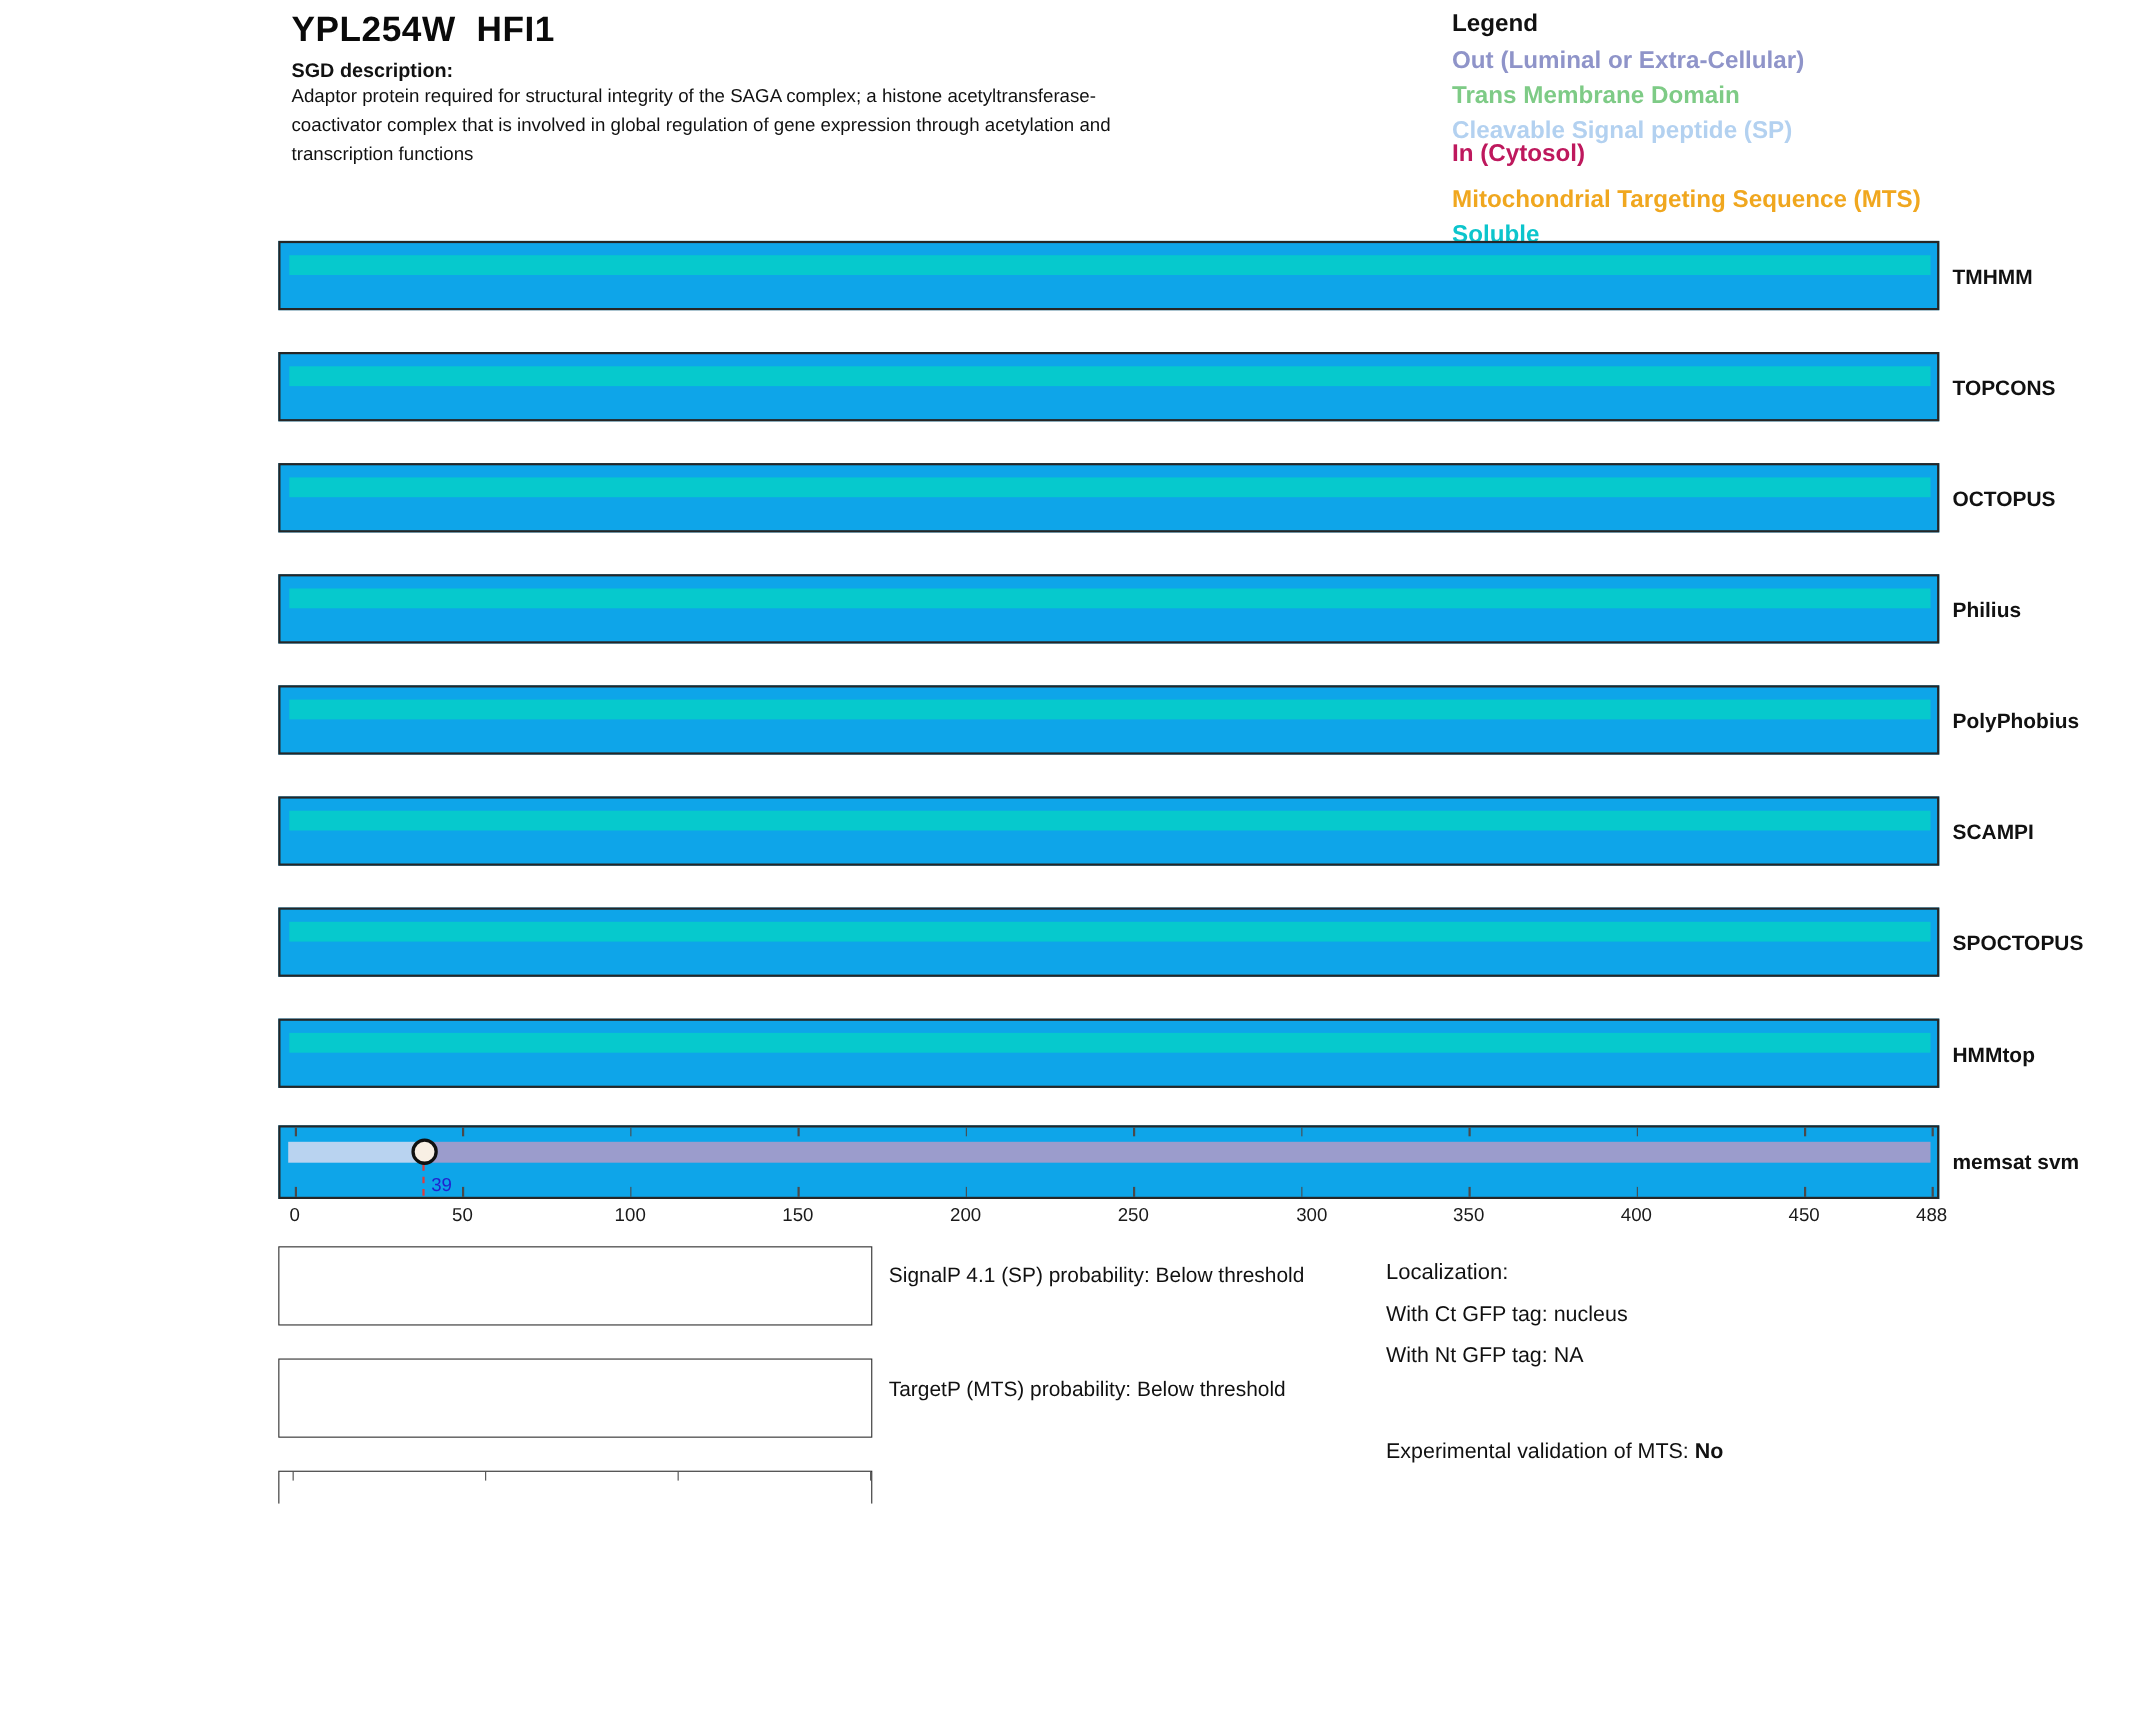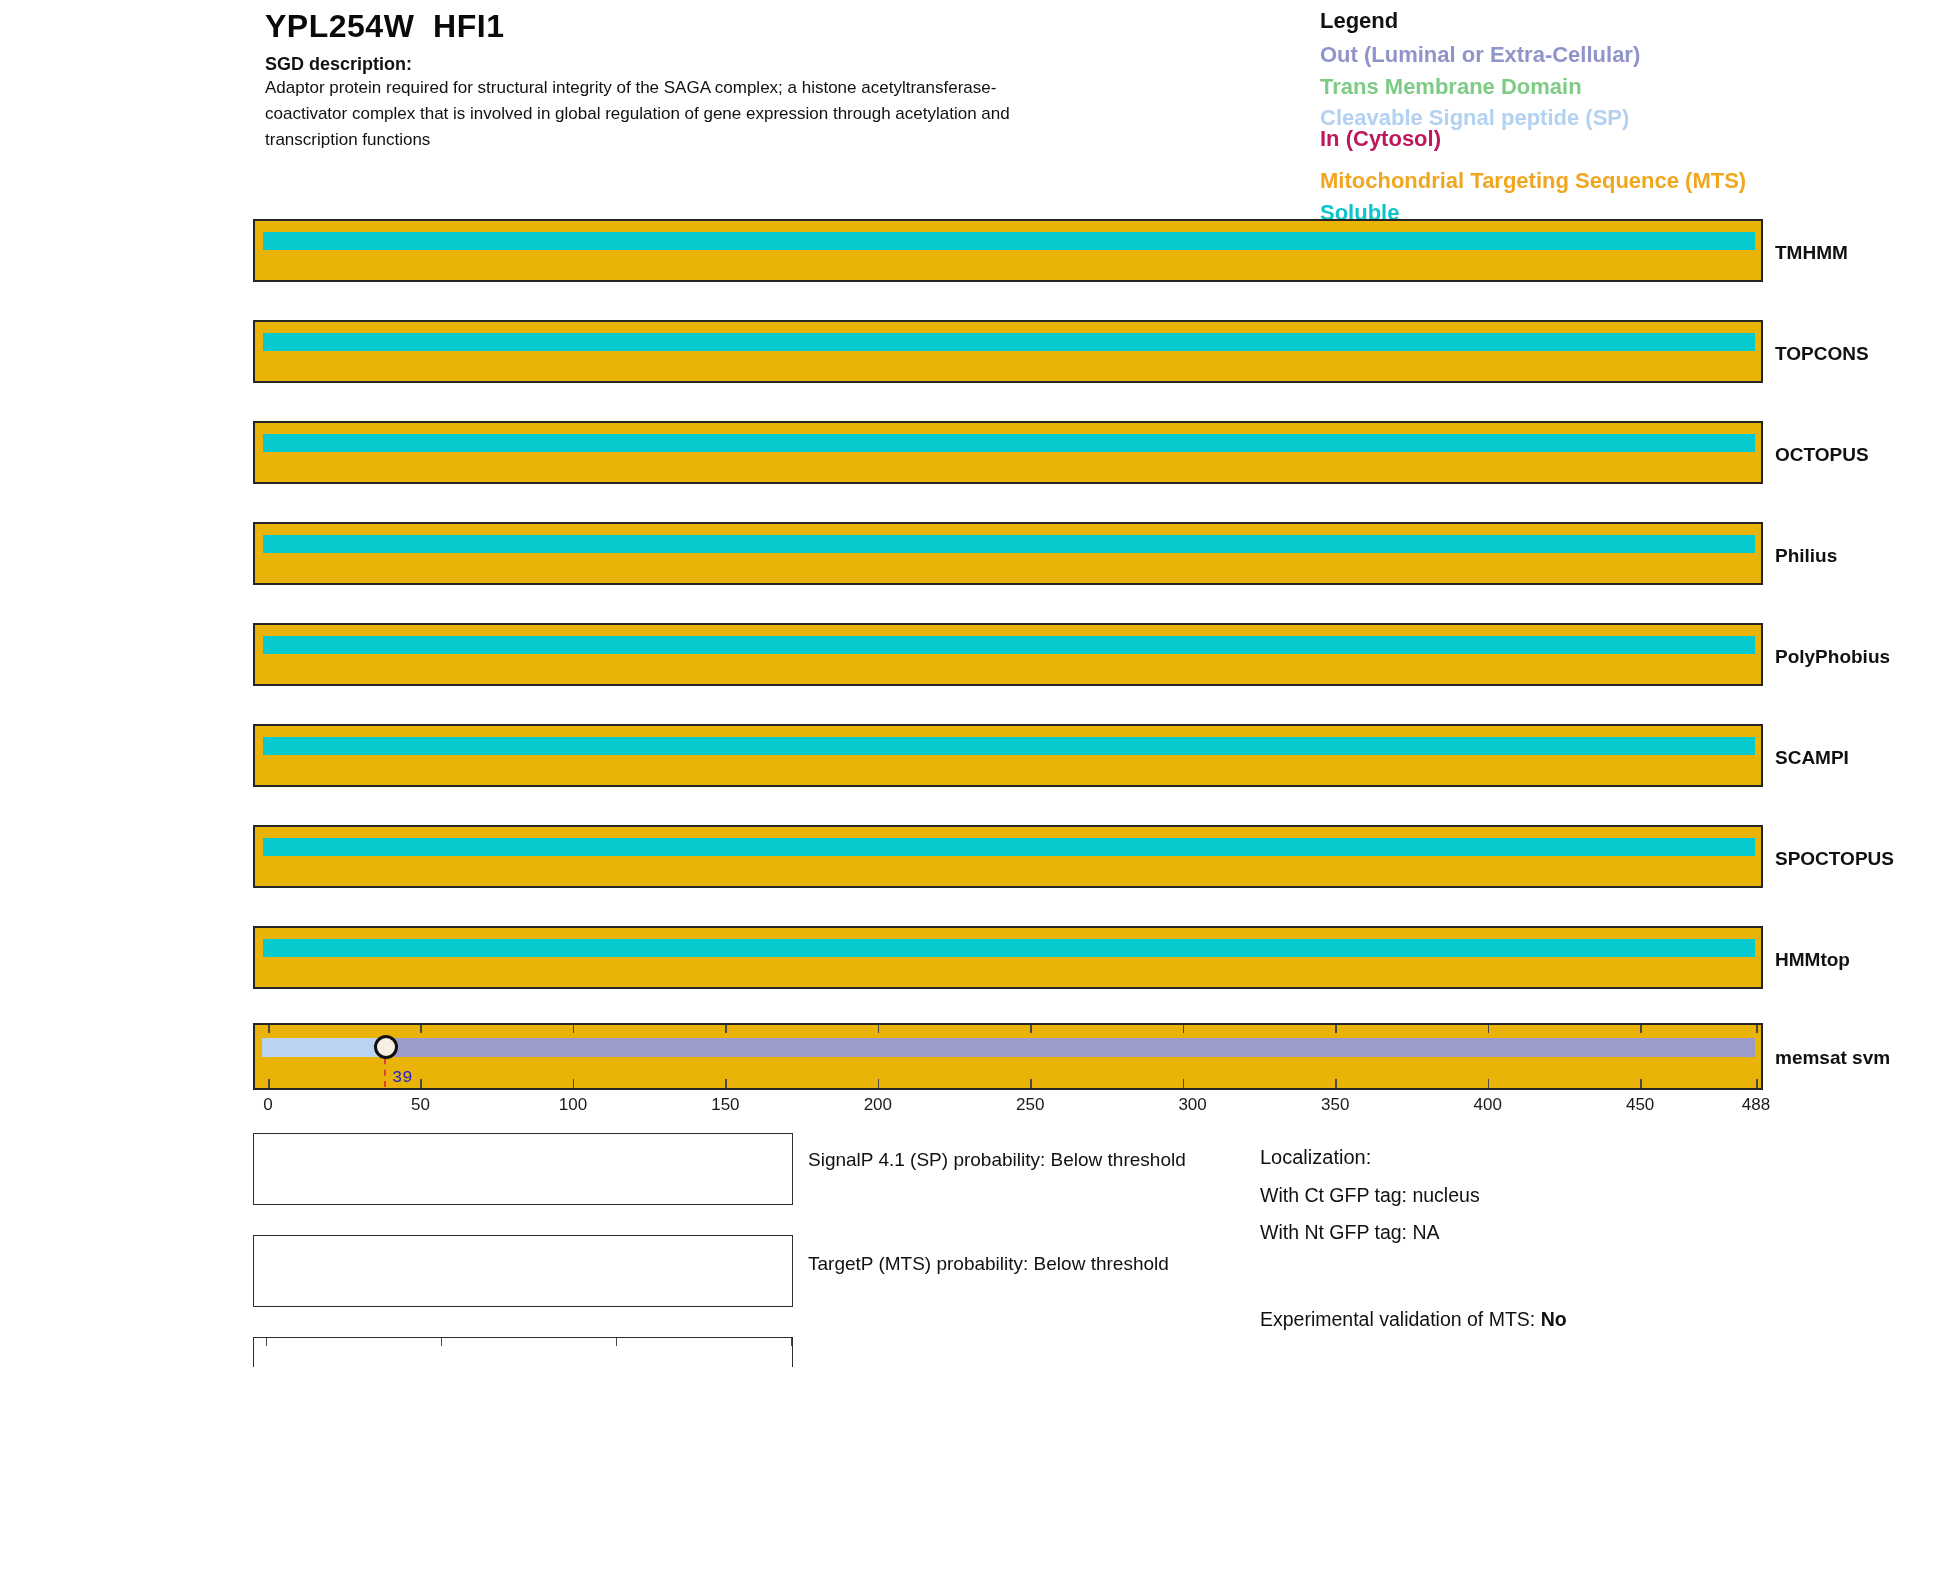--- a/index.html
+++ b/index.html
@@ -10,22 +10,22 @@
   .page-title{position:absolute;left:265px;top:8px;font-size:32px;font-weight:bold;
               letter-spacing:.5px;white-space:pre;color:#0a0a0a;}
   .sgd-label{position:absolute;left:265px;top:54px;font-size:18px;font-weight:bold;}
   .sgd-desc{position:absolute;left:265px;top:75px;width:810px;font-size:17px;line-height:26px;}
 
   
   .legend-title{position:absolute;left:1320px;top:8px;font-size:22px;font-weight:bold;}
   .legend-entry{position:absolute;left:1320px;font-size:22px;font-weight:bold;white-space:nowrap;}
 
   
-  .track-box{position:absolute;left:253px;width:1510px;height:63px;background:#eab308;
-             border:2px solid #262626;box-sizing:border-box;font-family:Liberation Mono, monospace;}
+  .track-box{position:absolute;left:253px;width:1510px;height:63px;background:#0ea5e9;
+             border:2px solid #262626;box-sizing:border-box;}
   .soluble-bar{position:absolute;left:8px;right:6px;top:11px;height:18px;}
   .track-label{position:absolute;left:1775px;width:175px;font-size:19px;font-weight:bold;white-space:nowrap;}
 
   
   .memsat{height:67px;}
   .m-bar{position:absolute;top:13px;height:19px;}
   .m-bar.sp{left:7px;width:125px;}
   .m-bar.out{left:132px;right:6px;}
   .marker-line{position:absolute;left:129px;top:22px;height:40px;width:0;
                border-left:2.5px dashed #e23b3b;}

